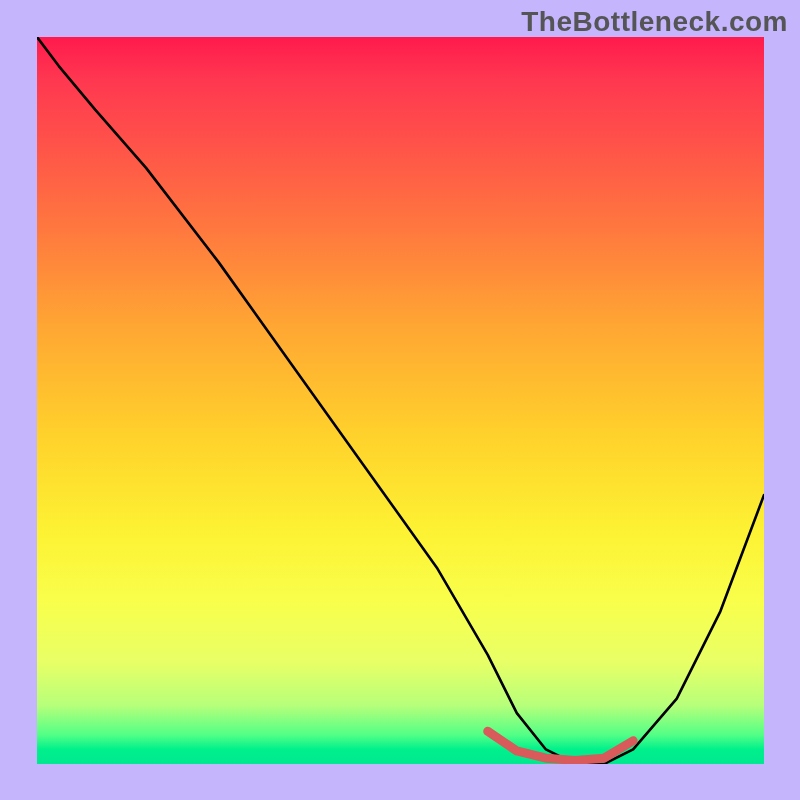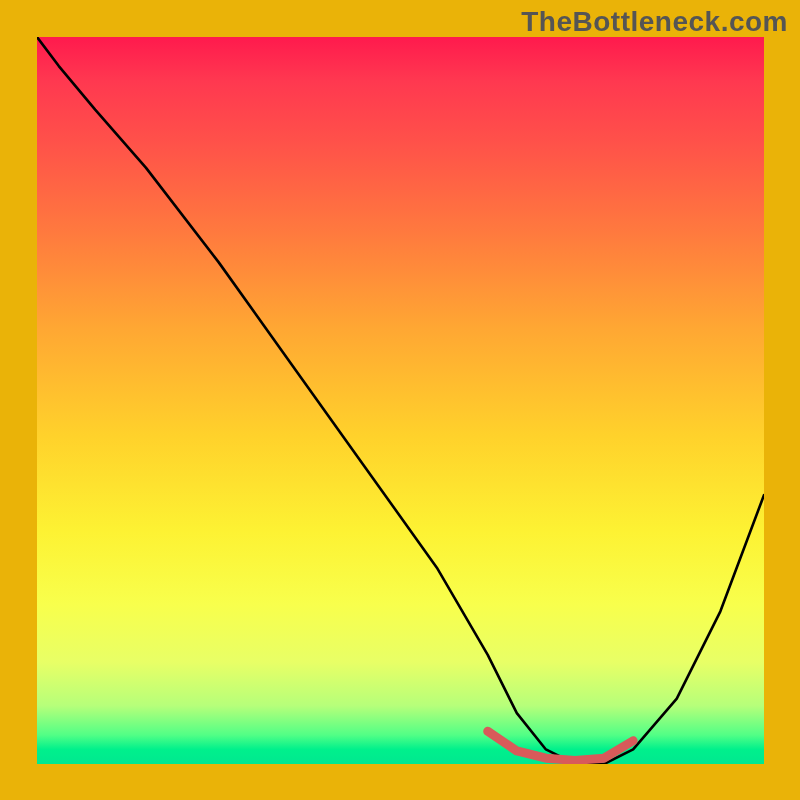--- a/index.html
+++ b/index.html
@@ -7,21 +7,21 @@
     padding: 0;
     width: 800px;
     height: 800px;
     background: #000;
     overflow: hidden;
   }
   .container {
     position: relative;
     width: 800px;
     height: 800px;
-    background: #eab308;
+    background: #c4b5fd;
   }
   .watermark {
     position: absolute;
     top: 6px;
     right: 12px;
     font-family: Arial, Helvetica, sans-serif;
     font-size: 28px;
     font-weight: 600;
     color: #555;
     letter-spacing: 0.5px;

